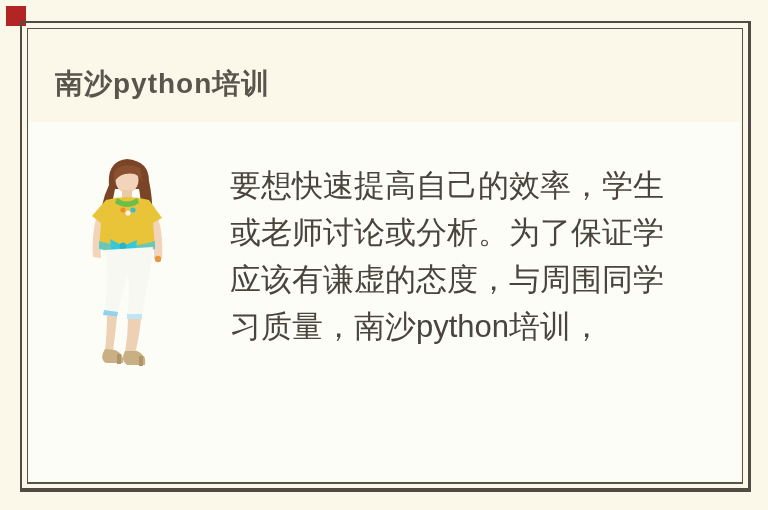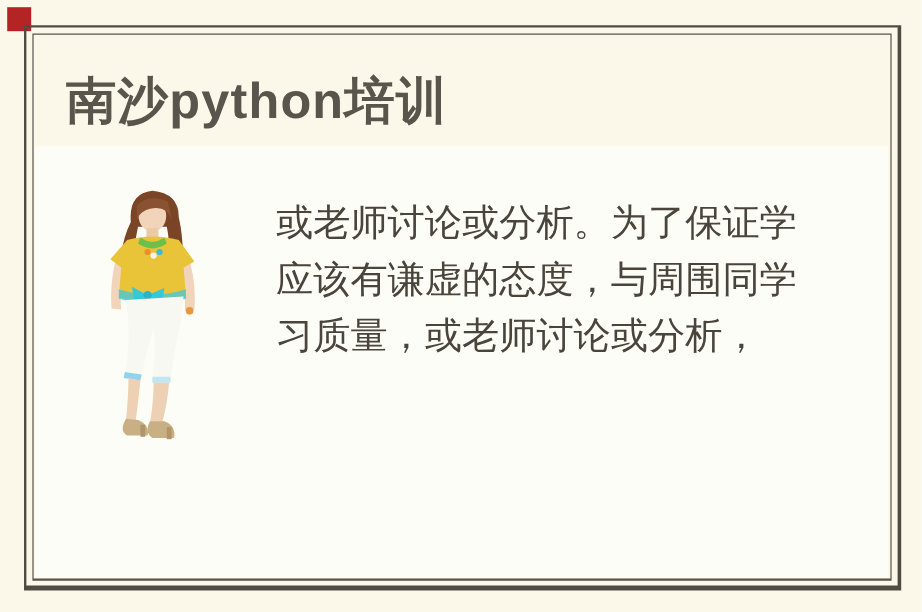--- a/index.html
+++ b/index.html
@@ -36,21 +36,21 @@
     border-style: solid; border-color: var(--frame-inner);
     border-width: 1px 1px 2px 1px;
   }
   .content-panel {
     position: absolute; left: 29px; top: 122px;
     width: 711px; height: 359px;
     background: var(--panel);
   }
   .page-title {
     position: absolute; left: 55px; top: 64px;
-    font-size: 42px; line-height: 40px;
+    font-size: 28px; line-height: 40px;
     letter-spacing: 1px;
     color: var(--title);
     white-space: nowrap;
   }
   .model-figure {
     position: absolute; left: 65px; top: 155px;
     width: 135px; height: 215px;
   }
   .article-text {
     position: absolute; left: 230px; top: 162px;
@@ -115,16 +115,17 @@
     <path d="M63 164 L76 164 Q74 184 70 198 L60 197 Q63 180 63 164 Z" fill="#eed1b5"></path>
 
     <path d="M40 194 Q34 204 41 208 L58 208 Q60 199 50 195 Z" fill="#c9b084"></path>
     <rect x="52" y="199" width="4" height="10" fill="#b0946a"></rect>
     <path d="M60 196 Q55 205 62 210 L80 210 Q82 200 72 196 Z" fill="#c9b084"></path>
     <rect x="74" y="201" width="4" height="10" fill="#b0946a"></rect>
   </svg>
 </div>
 
 <div class="article-text">
+  <div class="article-line">要想快速提高自己的效率，学生</div>
   <div class="article-line">或老师讨论或分析。为了保证学</div>
   <div class="article-line">应该有谦虚的态度，与周围同学</div>
-  <div class="article-line">习质量，或老师讨论或分析，</div>
+  <div class="article-line">习质量，南沙python培训，</div>
 </div>
 
 </body></html>

